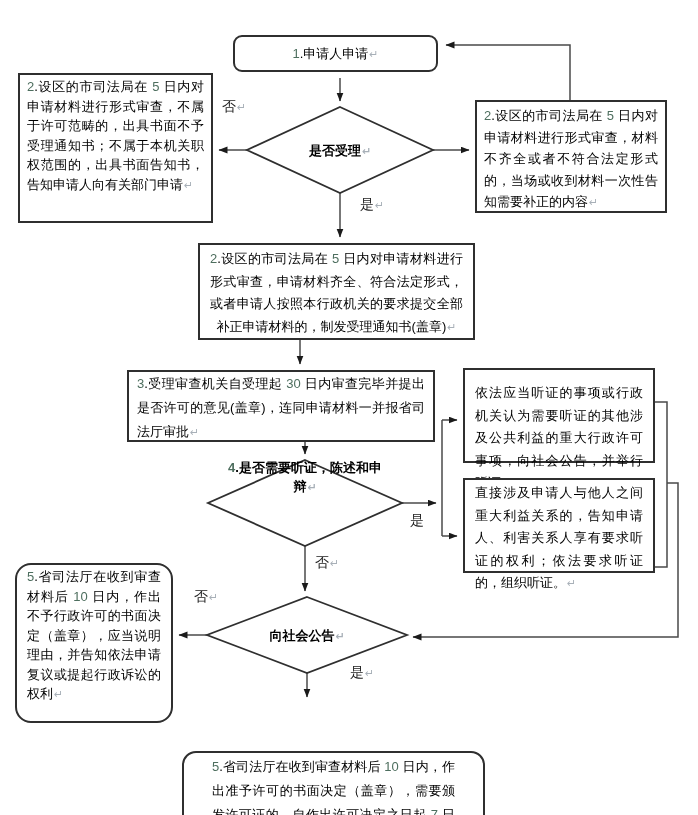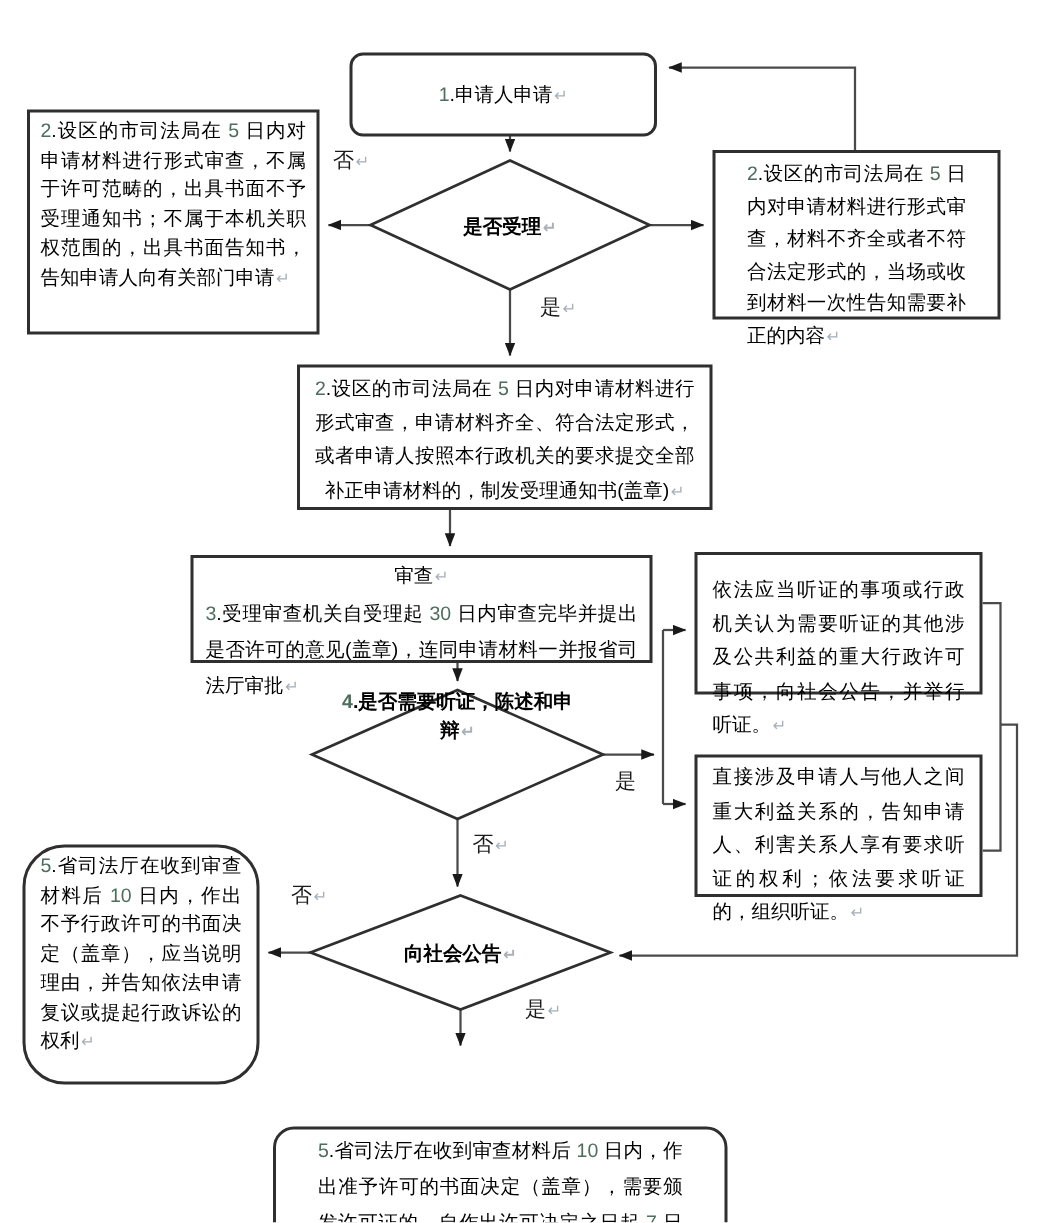--- a/index.html
+++ b/index.html
@@ -17,30 +17,30 @@
   .pmark{color:#a8b0b8;font-size:11px;margin-left:1px;}
   .num{color:#4d6e5e;}
   .dtext{
     position:absolute;text-align:center;font-size:13px;color:#000;
     background:transparent;border:none;line-height:19px;font-weight:bold;
   }
   .edge-label{
     position:absolute;font-size:14px;color:#1a1a1a;background:transparent;
   }
   
-  #n-start{left:233px;top:35px;width:205px;height:56px;border-radius:9px;
+  #n-start{left:233px;top:35px;width:205px;height:37px;border-radius:9px;
            display:flex;align-items:center;justify-content:center;text-align:center;}
   #n-reject-notice{left:18px;top:73px;width:195px;height:150px;padding:2px 7px;line-height:19.5px;}
-  #n-supplement{left:475px;top:100px;width:192px;height:113px;padding:3px 21px;line-height:21.5px;}
+  #n-supplement{left:475px;top:100px;width:192px;height:113px;padding:3px 7px;line-height:21.5px;}
   #n-accept-notice{left:198px;top:243px;width:277px;height:97px;padding:3px 10px;line-height:22.5px;text-align-last:center;}
   #n-review{left:127px;top:370px;width:308px;height:72px;padding:0 8px;line-height:24px;}
   #n-review .rtitle{display:block;text-align:center;}
   #n-hearing-public{left:463px;top:368px;width:192px;height:95px;padding:12px 10px;line-height:22.5px;}
-  #n-hearing-interest{left:463px;top:503px;width:192px;height:95px;padding:2px 10px;line-height:22.5px;}
-  #n-refuse{left:15px;top:563px;width:158px;height:160px;padding:2px 10px;line-height:19.5px;border-radius:28px;}
+  #n-hearing-interest{left:463px;top:478px;width:192px;height:95px;padding:2px 10px;line-height:22.5px;}
+  #n-refuse{left:15px;top:563px;width:158px;height:160px;padding:2px 10px;line-height:19.5px;border-radius:16px;}
   #n-grant{left:182px;top:703px;width:303px;height:100px;padding:2px 28px;line-height:24px;border-radius:14px;margin-top:48px;}
   #t-accept{left:270px;top:141px;width:140px;}
   #t-hearing{left:228px;top:458px;width:154px;}
   #t-grant-q{left:232px;top:626px;width:150px;}
   #lab-no1{left:222px;top:98px;}
   #lab-yes1{left:360px;top:196px;}
   #lab-yes2{left:410px;top:512px;}
   #lab-no2{left:315px;top:554px;}
   #lab-no3{left:194px;top:588px;}
   #lab-yes3{left:350px;top:664px;}
@@ -103,21 +103,20 @@
 
   <div class="node" id="n-supplement">
     <span class="digits"><span class="num">2</span>.设区的市司法局在 <span class="num">5</span> 日内对申请材料进行形式审查，材料不齐全或者不符合法定形式的，当场或收到材料一次性告知需要补正的内容</span><span class="pmark">↵</span>
   </div>
 
   <div class="node" id="n-accept-notice">
     <span class="digits"><span class="num">2</span>.设区的市司法局在 <span class="num">5</span> 日内对申请材料进行形式审查，申请材料齐全、符合法定形式，或者申请人按照本行政机关的要求提交全部补正申请材料的，制发受理通知书(盖章)</span><span class="pmark">↵</span>
   </div>
 
   <div class="node" id="n-review">
-    <span class="rtitle"><span>审查</span><span class="pmark">↵</span></span>
     <span class="digits"><span class="num">3</span>.受理审查机关自受理起 <span class="num">30</span> 日内审查完毕并提出是否许可的意见(盖章)，连同申请材料一并报省司法厅审批</span><span class="pmark">↵</span>
   </div>
 
   <div class="node" id="n-hearing-public">
     <span class="digits">依法应当听证的事项或行政机关认为需要听证的其他涉及公共利益的重大行政许可事项，向社会公告，并举行听证。</span><span class="pmark">↵</span>
   </div>
 
   <div class="node" id="n-hearing-interest">
     <span class="digits">直接涉及申请人与他人之间重大利益关系的，告知申请人、利害关系人享有要求听证的权利；依法要求听证的，组织听证。</span><span class="pmark">↵</span>
   </div>

